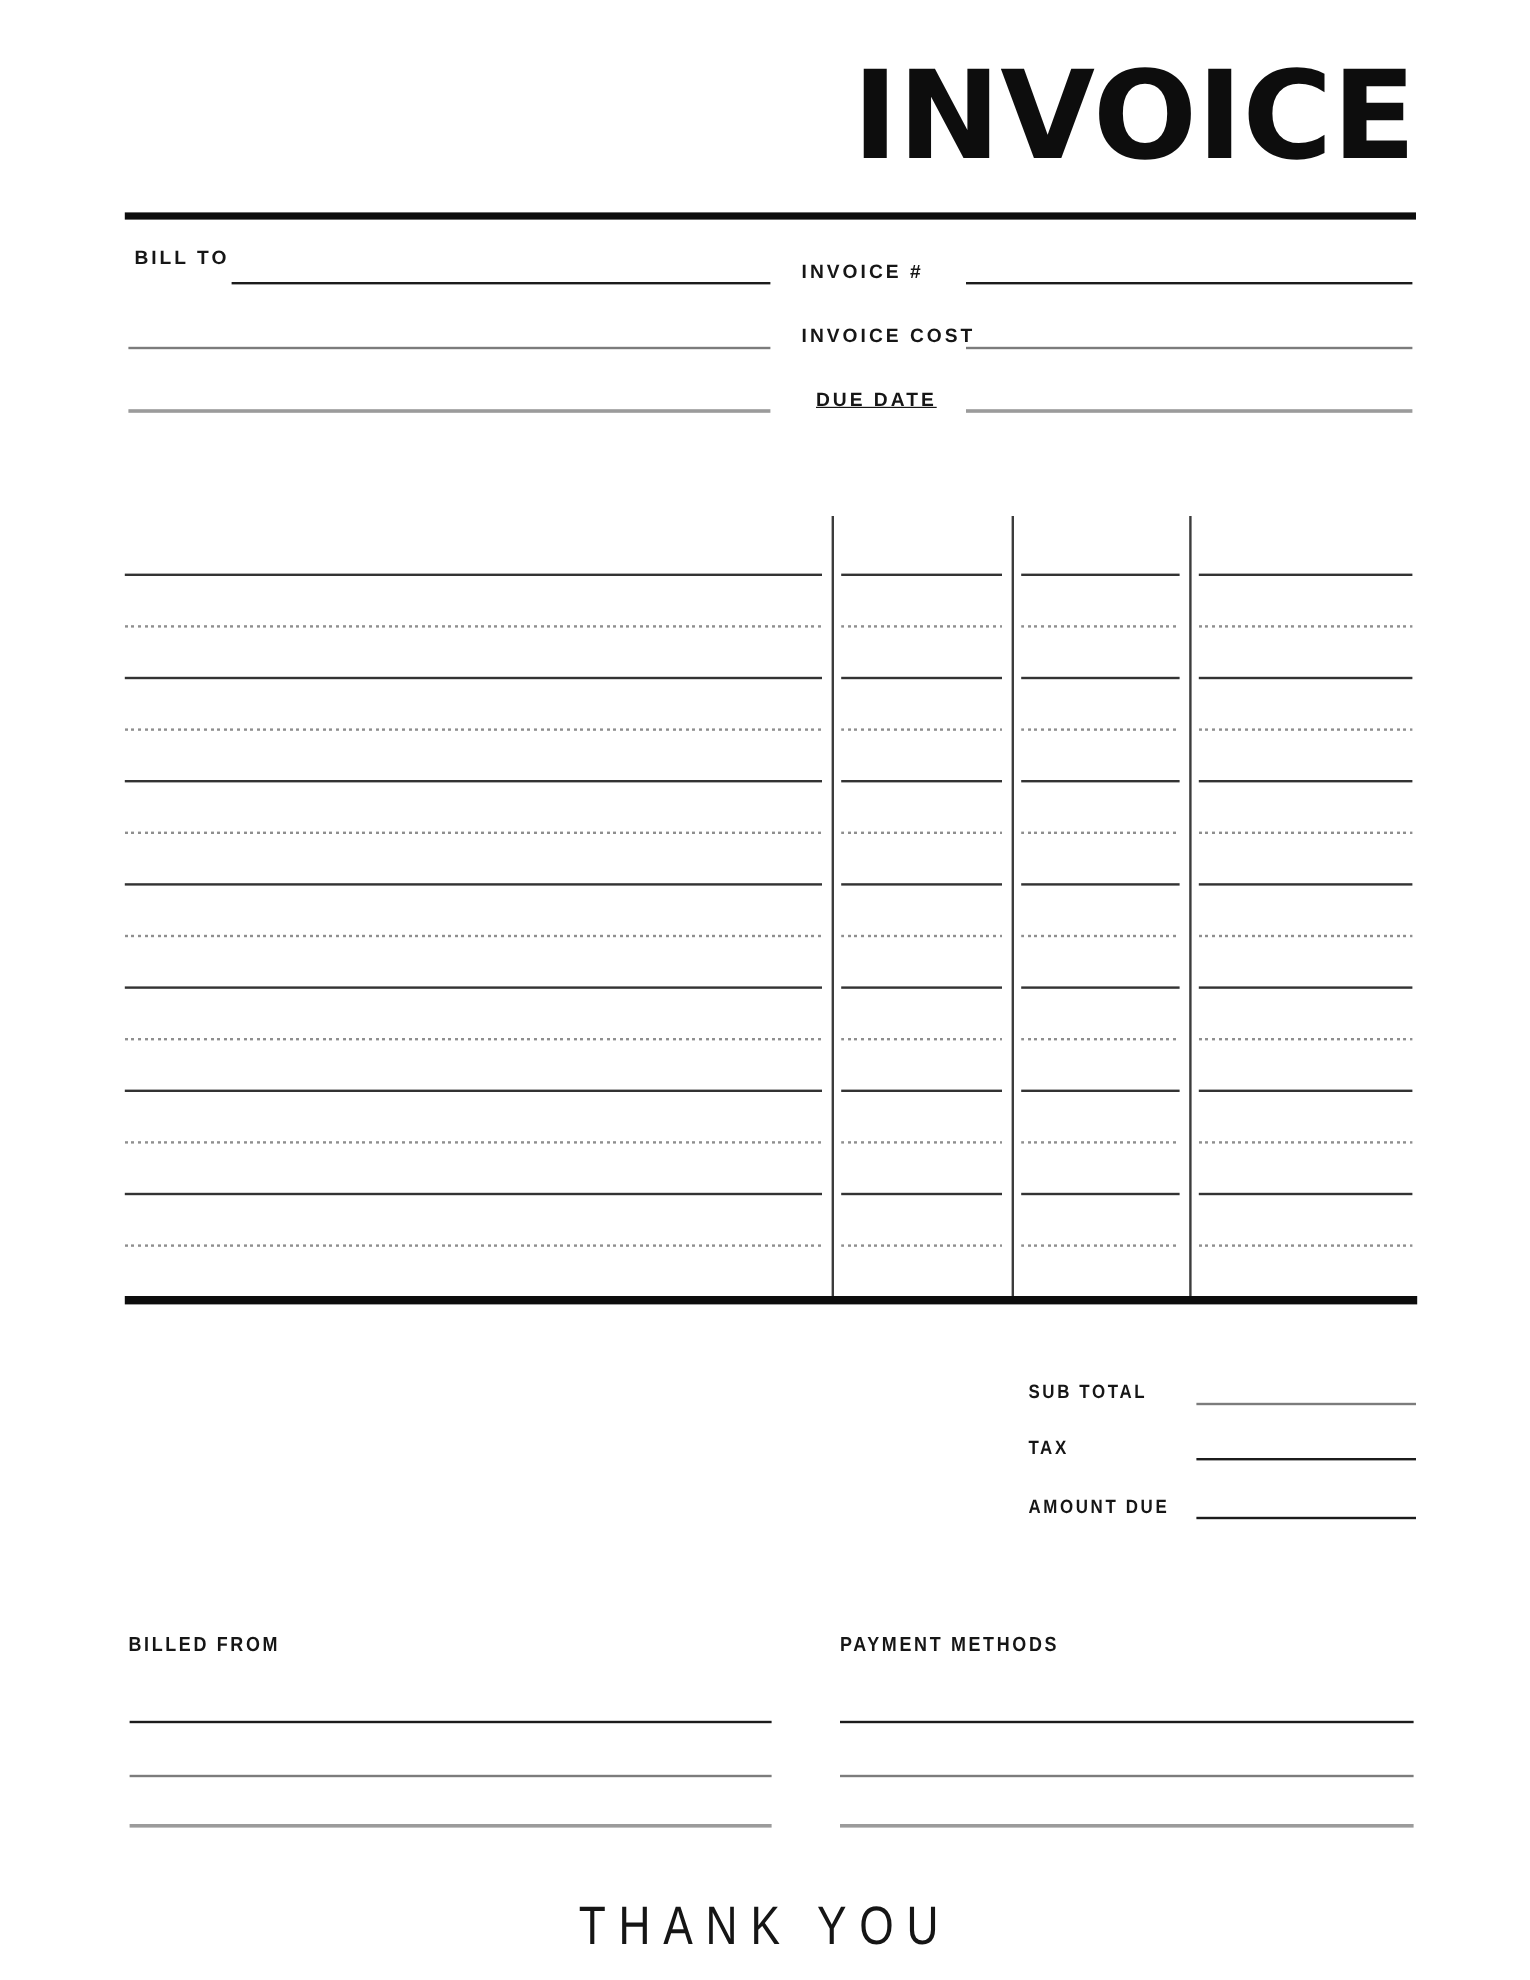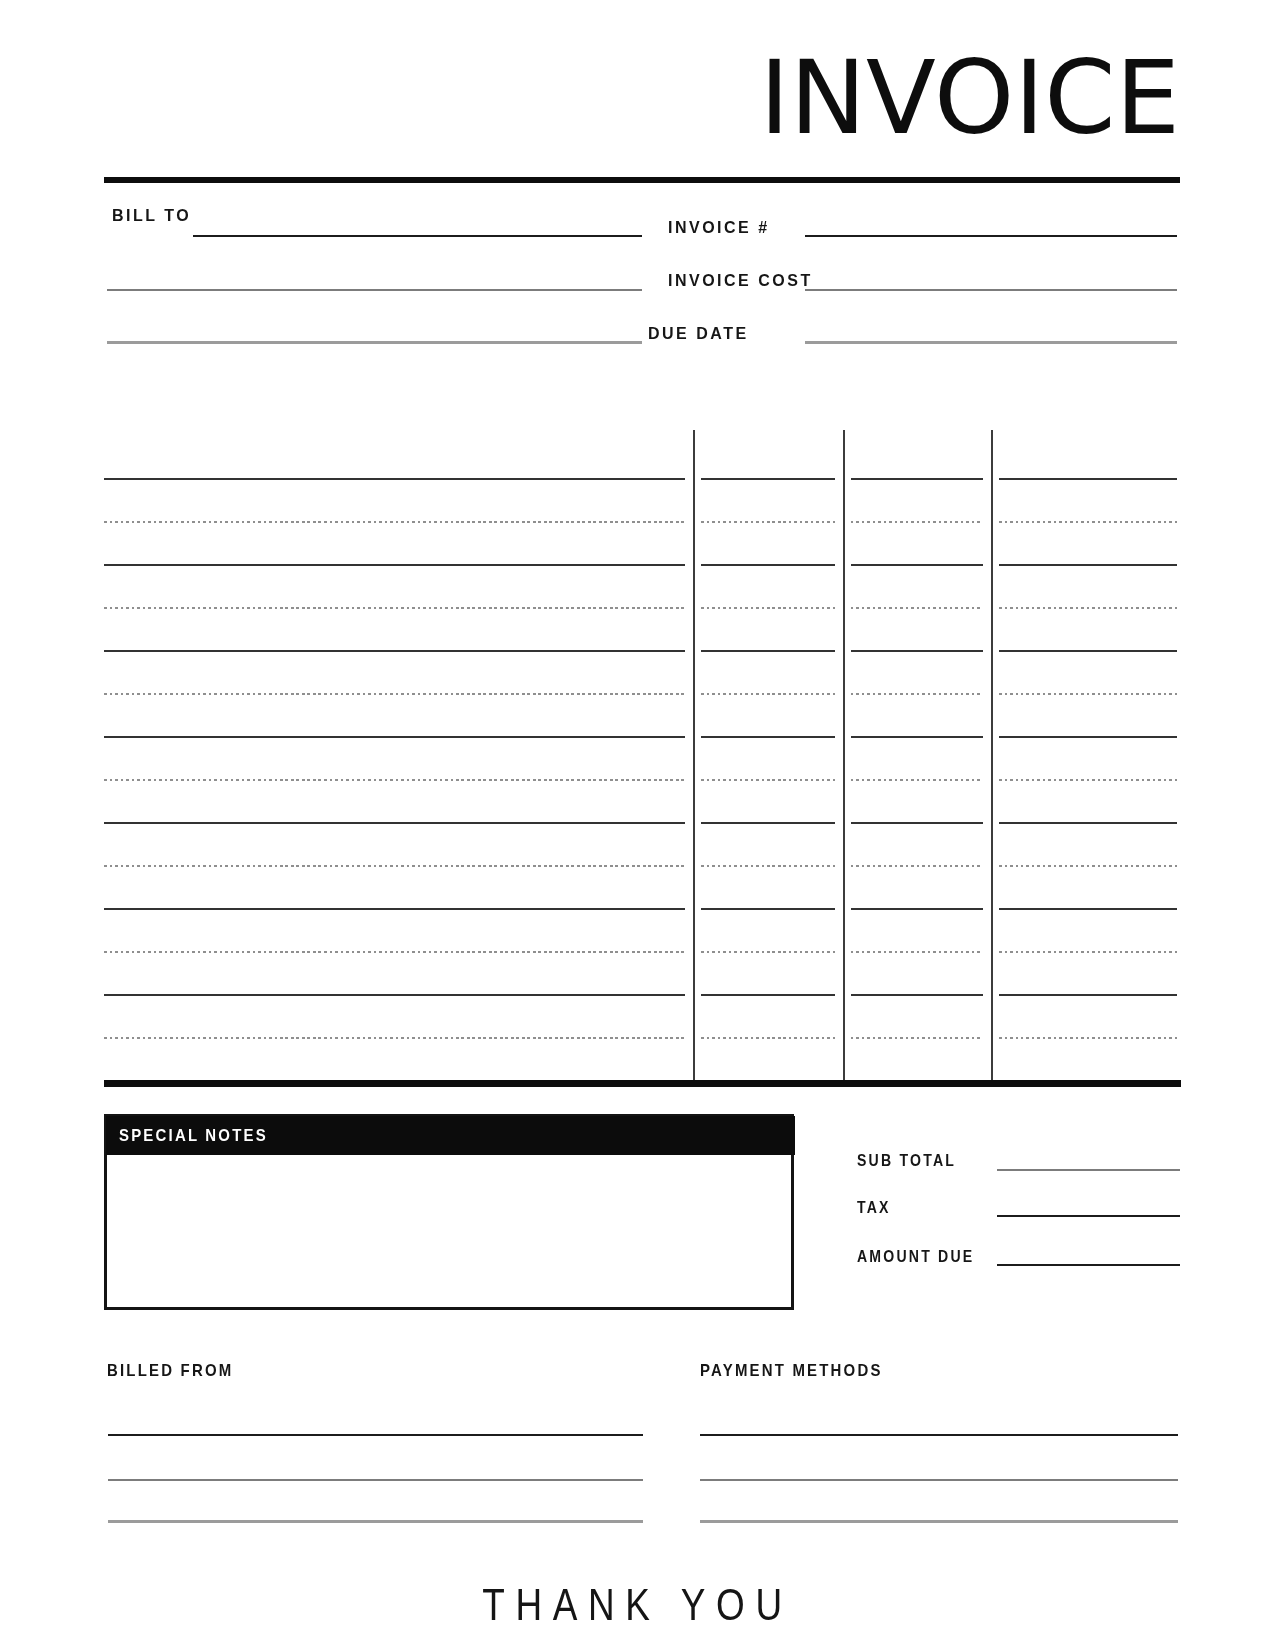--- a/index.html
+++ b/index.html
@@ -9,21 +9,21 @@
     margin:0 auto;
     background:#ffffff;
     font-family:"Liberation Sans", sans-serif;
     color:var(--ink,#0d0d0d);
     overflow:hidden;
   }
   
   .title{
     position:absolute; right:95px; top:47px;
     font-family:"DejaVu Sans", sans-serif;
-    font-weight:normal; font-size:102px; line-height:1;
+    font-weight:bold; font-size:102px; line-height:1;
     letter-spacing:0px; color:var(--ink,#0d0d0d);
     white-space:nowrap;
   }
   .rule-top{position:absolute;left:104px;top:177px;width:1076px;height:6px;background:var(--ink,#111);}
   
   .label{
     position:absolute; font-weight:bold; font-size:16px; line-height:1;
     letter-spacing:2.5px; color:#161616; white-space:nowrap;
   }
   .cond{transform:scaleX(0.88); transform-origin:left center;}
@@ -78,21 +78,21 @@
   <div class="hline" style="left:193px;top:235px;width:449px;"></div>
   <div class="hline mid" style="left:107px;top:289px;width:535px;"></div>
   <div class="hline light" style="left:107px;top:341px;width:535px;"></div>
 
   <div class="label" style="left:668px;top:220px;text-align:right;">INVOICE #</div>
   <div class="hline" style="left:805px;top:235px;width:372px;"></div>
 
   <div class="label" style="left:668px;top:273px;">INVOICE COST</div>
   <div class="hline mid" style="left:805px;top:289px;width:372px;"></div>
 
-  <div class="label" style="left:648px;top:326px;">DUE DATE</div>
+  <div class="label" style="left:680px;top:326px;text-decoration:underline;">DUE DATE</div>
   <div class="hline light" style="left:805px;top:341px;width:372px;"></div>
 
 
   <div class="vline" style="left:693px;"></div>
   <div class="vline" style="left:843px;"></div>
   <div class="vline" style="left:991px;"></div>
 
   <div id="row-lines">
       <div class="rowline solid" style="left: 104px; top: 478px; width: 581px;"></div>
       <div class="rowline solid" style="left: 701px; top: 478px; width: 134px;"></div>
@@ -147,26 +147,20 @@
       <div class="rowline solid" style="left: 851px; top: 994px; width: 132px;"></div>
       <div class="rowline solid" style="left: 999px; top: 994px; width: 178px;"></div>
       <div class="rowline dashed" style="left: 104px; top: 1037px; width: 581px;"></div>
       <div class="rowline dashed" style="left: 701px; top: 1037px; width: 134px;"></div>
       <div class="rowline dashed" style="left: 851px; top: 1037px; width: 132px;"></div>
       <div class="rowline dashed" style="left: 999px; top: 1037px; width: 178px;"></div>
     </div>
 
   <div class="rule-bottom"></div>
 
-  <div class="notes-box">
-    <div class="notes-bar">
-      <span class="bar-label cond">SPECIAL NOTES</span>
-    </div>
-    <div class="notes-area"></div>
-  </div>
 
   <div class="label cond" style="left:857px;top:1153px;">SUB TOTAL</div>
   <div class="hline mid" style="left:997px;top:1169px;width:183px;"></div>
 
   <div class="label cond" style="left:857px;top:1200px;">TAX</div>
   <div class="hline" style="left:997px;top:1215px;width:183px;"></div>
 
   <div class="label cond" style="left:857px;top:1249px;">AMOUNT DUE</div>
   <div class="hline" style="left:997px;top:1264px;width:183px;"></div>
 

